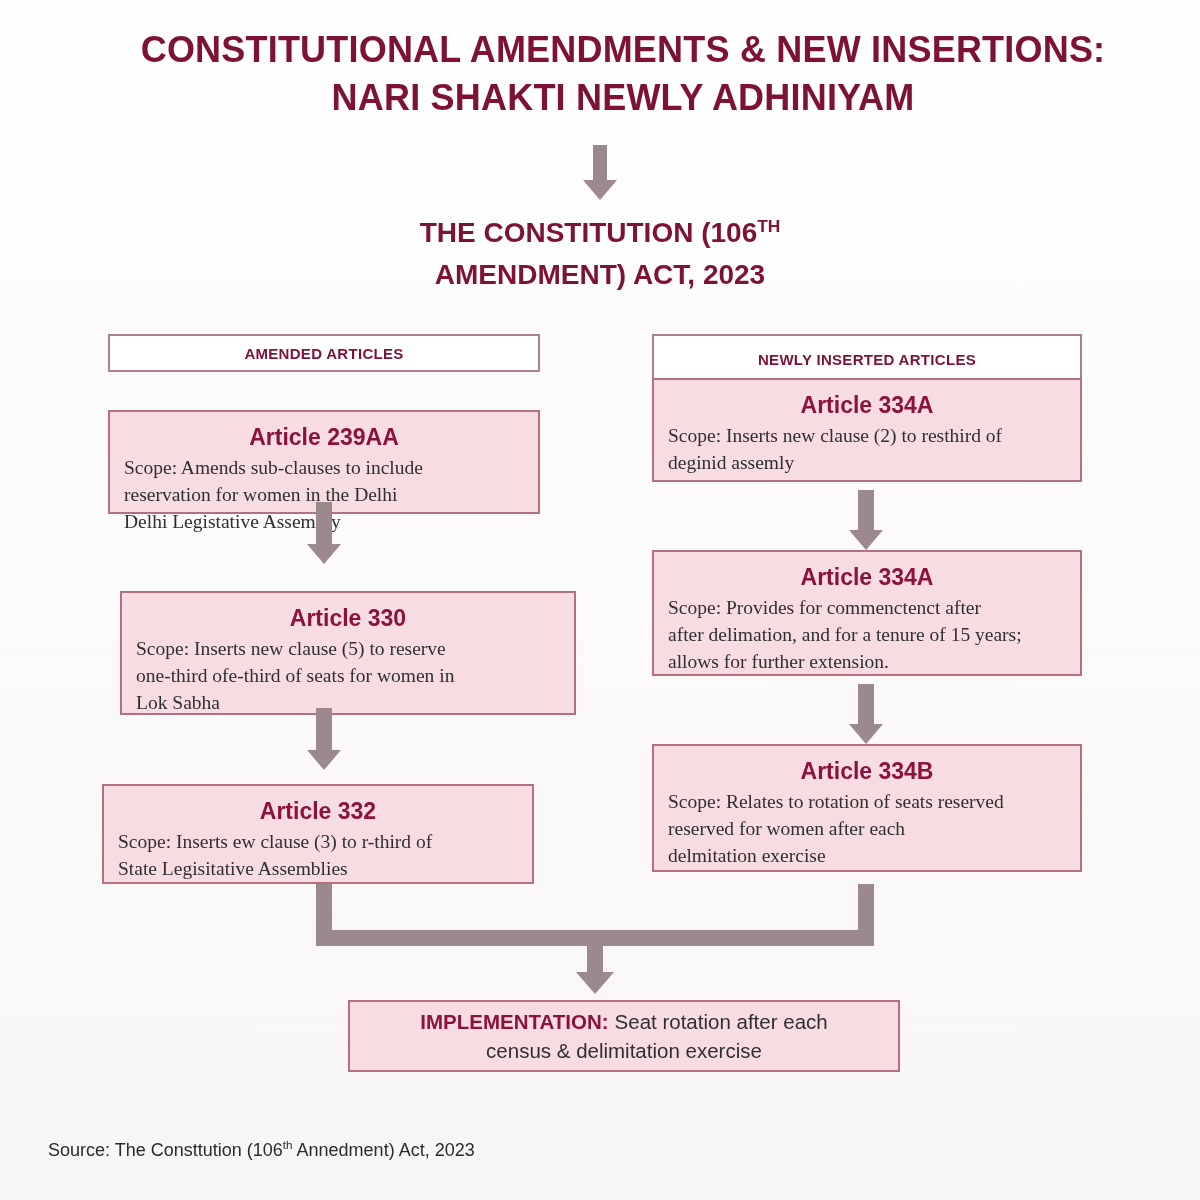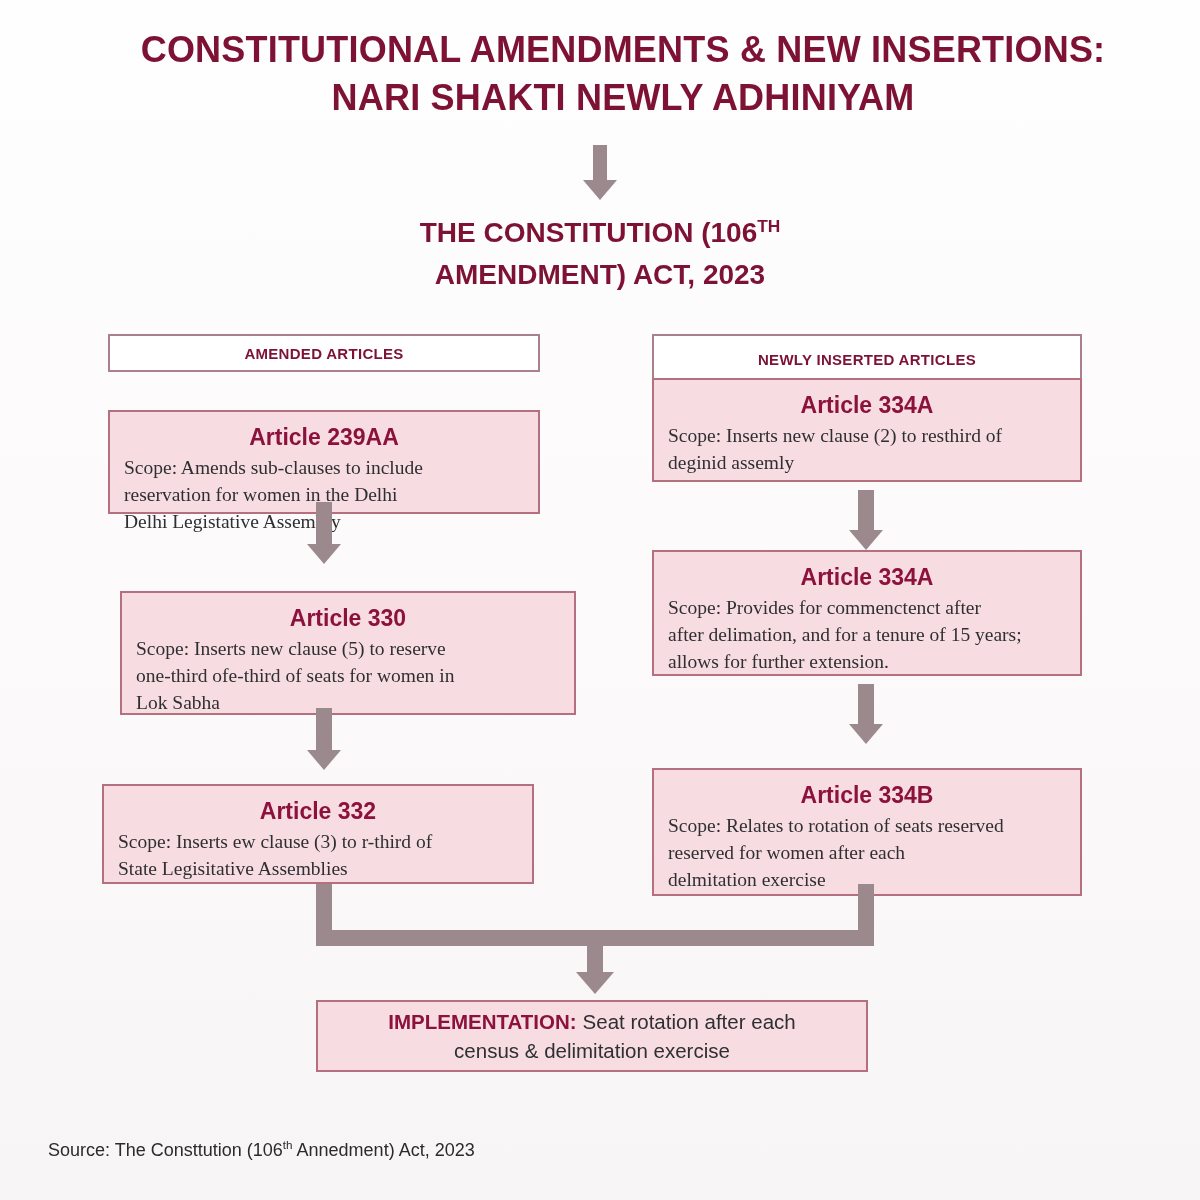--- a/index.html
+++ b/index.html
@@ -131,20 +131,21 @@
     background: #f7dde1;
     border: 2px solid #b5707f;
     display: flex;
     align-items: center;
     justify-content: center;
     text-align: center;
     padding: 8px 16px;
     font-size: 20.5px;
     line-height: 29px;
     color: #2f2f33;
+    margin-left: 32px;
   }
   .impl .impl-label {
     color: #8c123d;
     font-weight: bold;
     margin-right: 6px;
   }
 
   
   .merge {
     position: absolute;
@@ -251,21 +252,21 @@
     <span class="box-scope">Scope: Provides for commenctenct after
 after delimation, and for a tenure of 15 years;
 allows for further extension.</span>
   </div>
 
   <div class="arrow-v" style="left:844px; top:684px; width:44px; height:60px;">
     <div class="shaft" style="width:16px; height:40px;"></div>
     <div class="head"></div>
   </div>
 
-  <div class="box overflow" style="left:652px; top:744px; width:430px; height:128px;margin-top:24px;">
+  <div class="box overflow" style="left:652px; top:744px; width:430px; height:128px;">
     <span class="box-title">Article 334B</span>
     <span class="box-scope">Scope: Relates to rotation of seats reserved
 reserved for women after each
 delmitation exercise</span>
   </div>
 
   <div class="merge" style="left:300px; top:884px; width:610px; height:110px;">
     <div class="seg" style="left:16px; top:0; width:16px; height:62px;"></div>
     <div class="seg" style="left:558px; top:0; width:16px; height:62px;"></div>
     <div class="seg" style="left:16px; top:46px; width:558px; height:16px;"></div>

